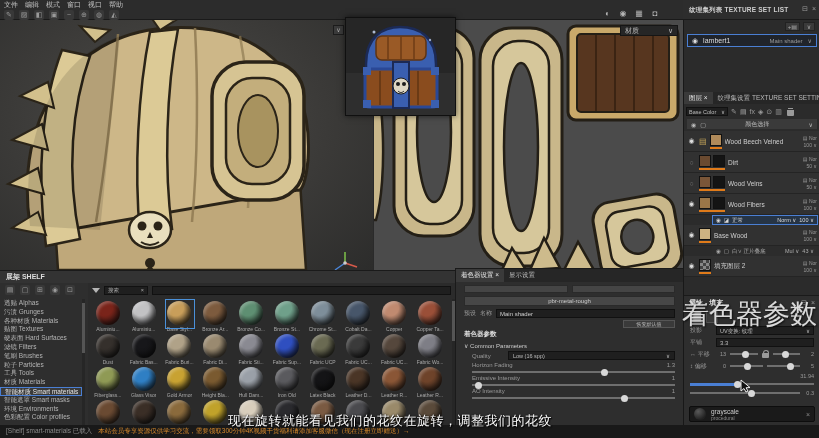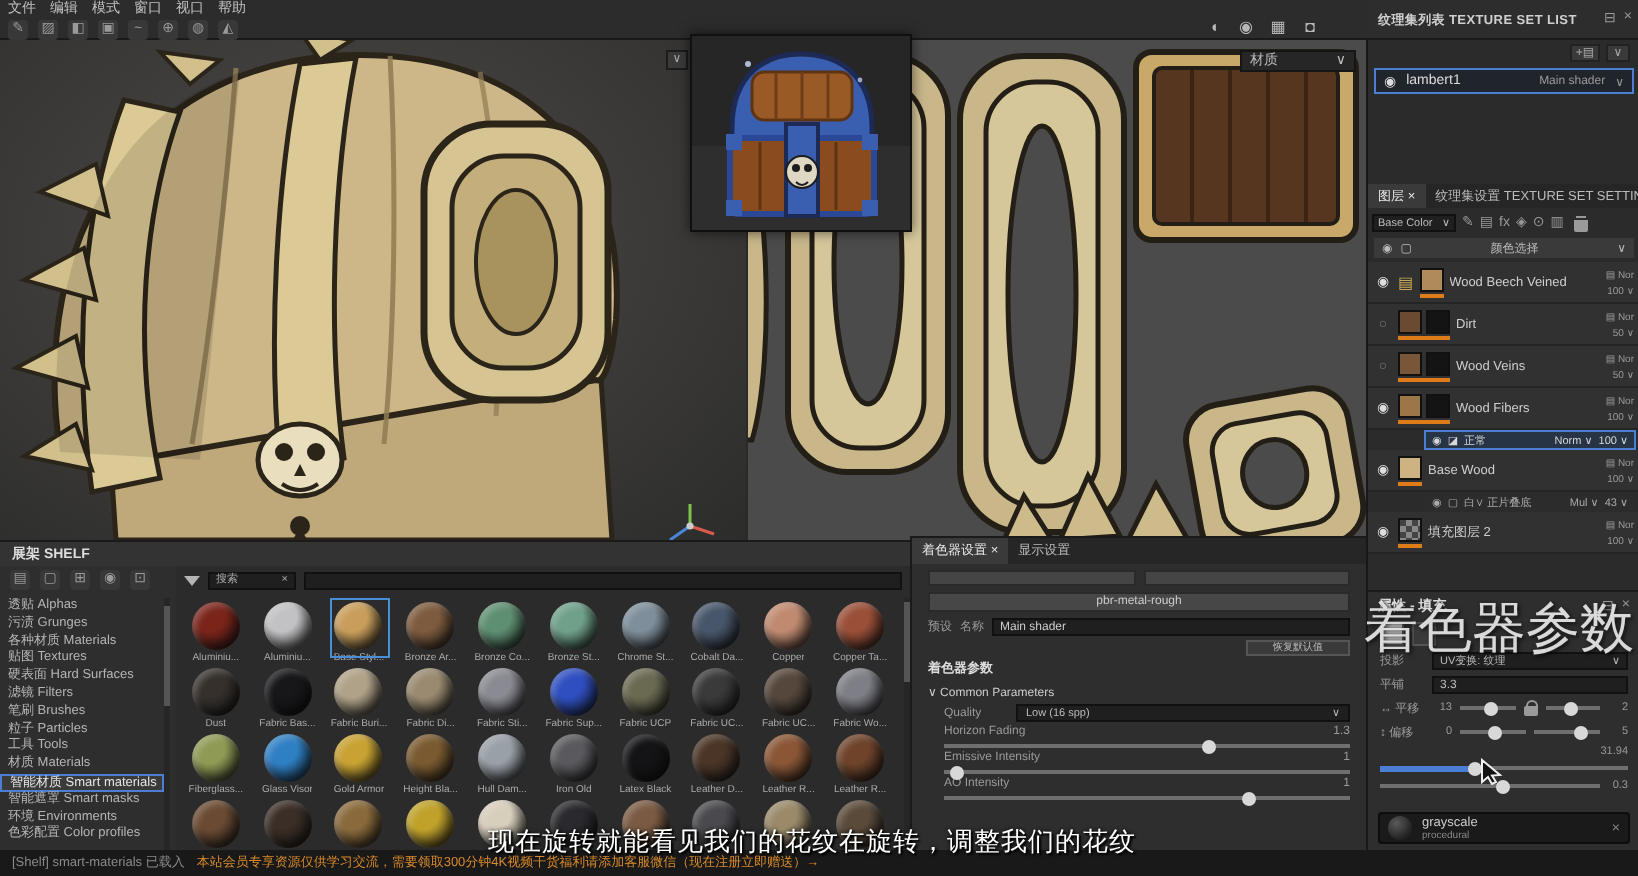--- a/index.html
+++ b/index.html
@@ -125,21 +125,21 @@
   #sp-quality .lb{color:#9a9a9a;font-size:6px;width:30px;}
   #sp-quality .dd{flex:1;height:9px;background:#1f1f1f;border:1px solid #111;color:#bbb;font-size:5.5px;line-height:8px;padding:0 4px;display:flex;justify-content:space-between;}
   .sp-param{padding:2px 8px 0 16px;}
   .sp-param .top{display:flex;justify-content:space-between;color:#9a9a9a;font-size:6px;margin-bottom:3px;}
   .sp-param .strack{height:2px;}
 
   
   #statusbar{position:absolute;left:0;top:425px;width:819px;height:13px;background:#191919;display:flex;align-items:center;gap:6px;padding:0 6px;overflow:hidden;}
   #status-left{color:#8a8a8a;font-size:6.5px;white-space:nowrap;}
   #status-promo{color:#d98a2b;font-size:6.5px;white-space:nowrap;}
-  #subtitle{position:absolute;left:244px;top:412px;font-size:13px;color:#fff;letter-spacing:.5px;text-shadow:0 0 2px #000,1px 1px 1px #000;z-index:30;white-space:nowrap;font-family:Liberation Mono, monospace;}
+  #subtitle{position:absolute;left:228px;top:412px;font-size:13px;color:#fff;letter-spacing:.5px;text-shadow:0 0 2px #000,1px 1px 1px #000;z-index:30;white-space:nowrap;font-family:Liberation Mono, monospace;}
   #wm-site{position:absolute;left:682px;top:296px;font-size:27px;color:rgba(255,255,255,.82);text-shadow:0 0 1px #333,1px 1px 2px rgba(0,0,0,.7);z-index:40;letter-spacing:0px;white-space:nowrap;}
   #wm-url{position:absolute;left:558px;top:384px;font-size:21px;color:rgba(255,255,255,.8);text-shadow:0 0 1px #333,1px 1px 2px rgba(0,0,0,.7);z-index:40;letter-spacing:1px;white-space:nowrap;}
   #cursor{position:absolute;left:740px;top:379px;z-index:50;}
 </style>
 </head>
 <body>
 
 <div id="app">
 
   <div id="topbar">

